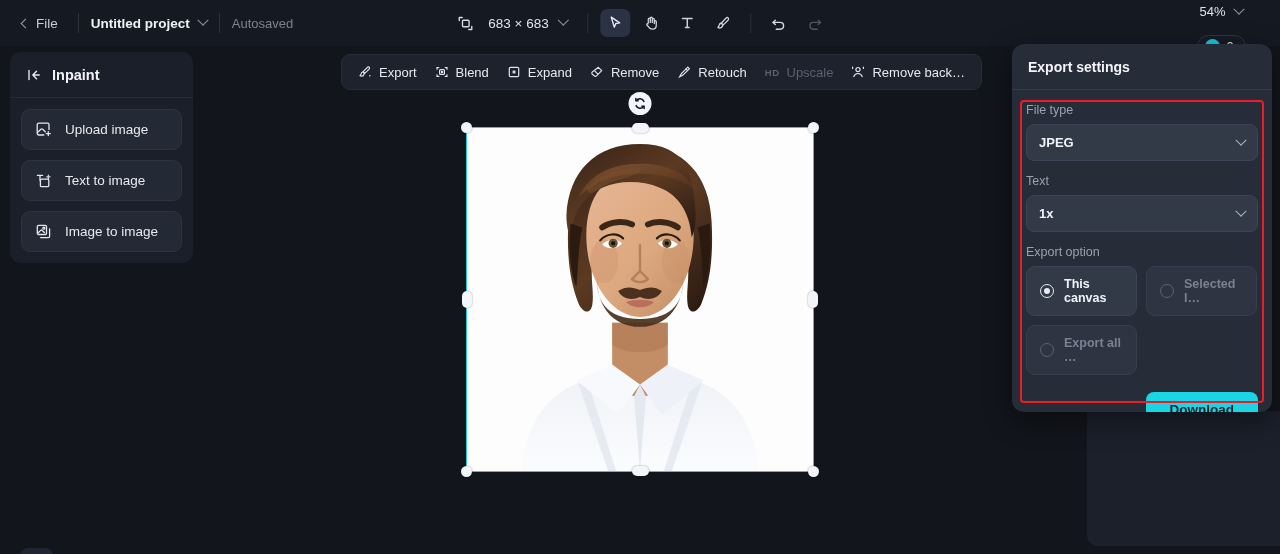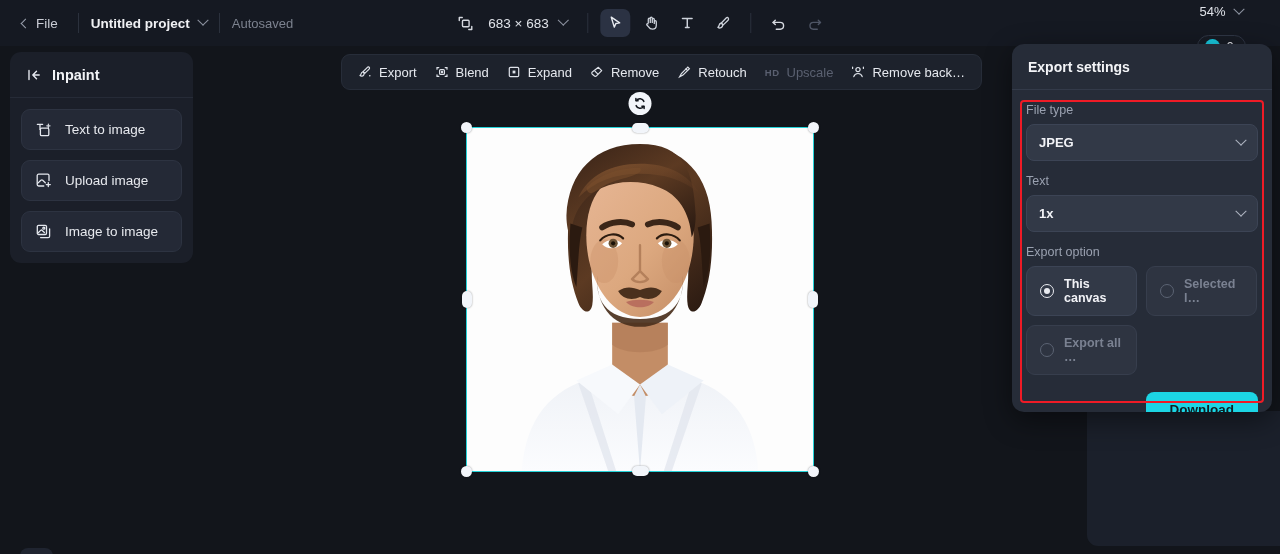--- a/index.html
+++ b/index.html
@@ -400,33 +400,33 @@
   <div class="sidebar">
     <div class="sb-head">
       <svg width="16" height="16" viewBox="0 0 16 16" fill="none" stroke="#e4e7ee" stroke-width="1.4" stroke-linecap="round" stroke-linejoin="round">
         <path d="M10.5 4.2L6.8 8l3.7 3.8M6.8 8h6.4M3 3.4v9.2"></path>
       </svg>
       <span class="sb-head-title">Inpaint</span>
     </div>
     <div class="sb-body">
       <div class="sb-item">
         <svg width="17" height="17" viewBox="0 0 17 17" fill="none" stroke="#e4e7ee" stroke-width="1.3" stroke-linecap="round" stroke-linejoin="round">
+          <path d="M14 8.6V3.6a1.4 1.4 0 00-1.4-1.4H3.6A1.4 1.4 0 002.2 3.6v9a1.4 1.4 0 001.4 1.4h5.2"></path>
+          <path d="M2.6 11.4l3.3-3.1a1.3 1.3 0 011.8 0l2.6 2.4"></path>
+          <path d="M13.3 10.6v4M11.3 12.6h4"></path>
+        </svg>
+        <span>Upload image</span>
+      </div>
+      <div class="sb-item">
+        <svg width="17" height="17" viewBox="0 0 17 17" fill="none" stroke="#e4e7ee" stroke-width="1.3" stroke-linecap="round" stroke-linejoin="round">
           <path d="M2.4 3.4h5.2M5 3.4v5"></path>
           <rect x="5.4" y="7.2" width="8.4" height="7.4" rx="1.2"></rect>
           <path d="M13.4 3.2v3.2M11.8 4.8h3.2" opacity=".9"></path>
         </svg>
         <span>Text to image</span>
-      </div>
-      <div class="sb-item">
-        <svg width="17" height="17" viewBox="0 0 17 17" fill="none" stroke="#e4e7ee" stroke-width="1.3" stroke-linecap="round" stroke-linejoin="round">
-          <path d="M14 8.6V3.6a1.4 1.4 0 00-1.4-1.4H3.6A1.4 1.4 0 002.2 3.6v9a1.4 1.4 0 001.4 1.4h5.2"></path>
-          <path d="M2.6 11.4l3.3-3.1a1.3 1.3 0 011.8 0l2.6 2.4"></path>
-          <path d="M13.3 10.6v4M11.3 12.6h4"></path>
-        </svg>
-        <span>Upload image</span>
       </div>
       <div class="sb-item">
         <svg width="17" height="17" viewBox="0 0 17 17" fill="none" stroke="#e4e7ee" stroke-width="1.3" stroke-linecap="round" stroke-linejoin="round">
           <rect x="2.3" y="2.3" width="9.2" height="9.2" rx="1.3"></rect>
           <path d="M3.2 9.8l2.5-2.4a1.1 1.1 0 011.5 0l2.2 2.1"></path>
           <circle cx="8.8" cy="5.2" r="1"></circle>
           <path d="M5.6 14.6h7.6a1.4 1.4 0 001.4-1.4V5.8"></path>
         </svg>
         <span>Image to image</span>
       </div>

